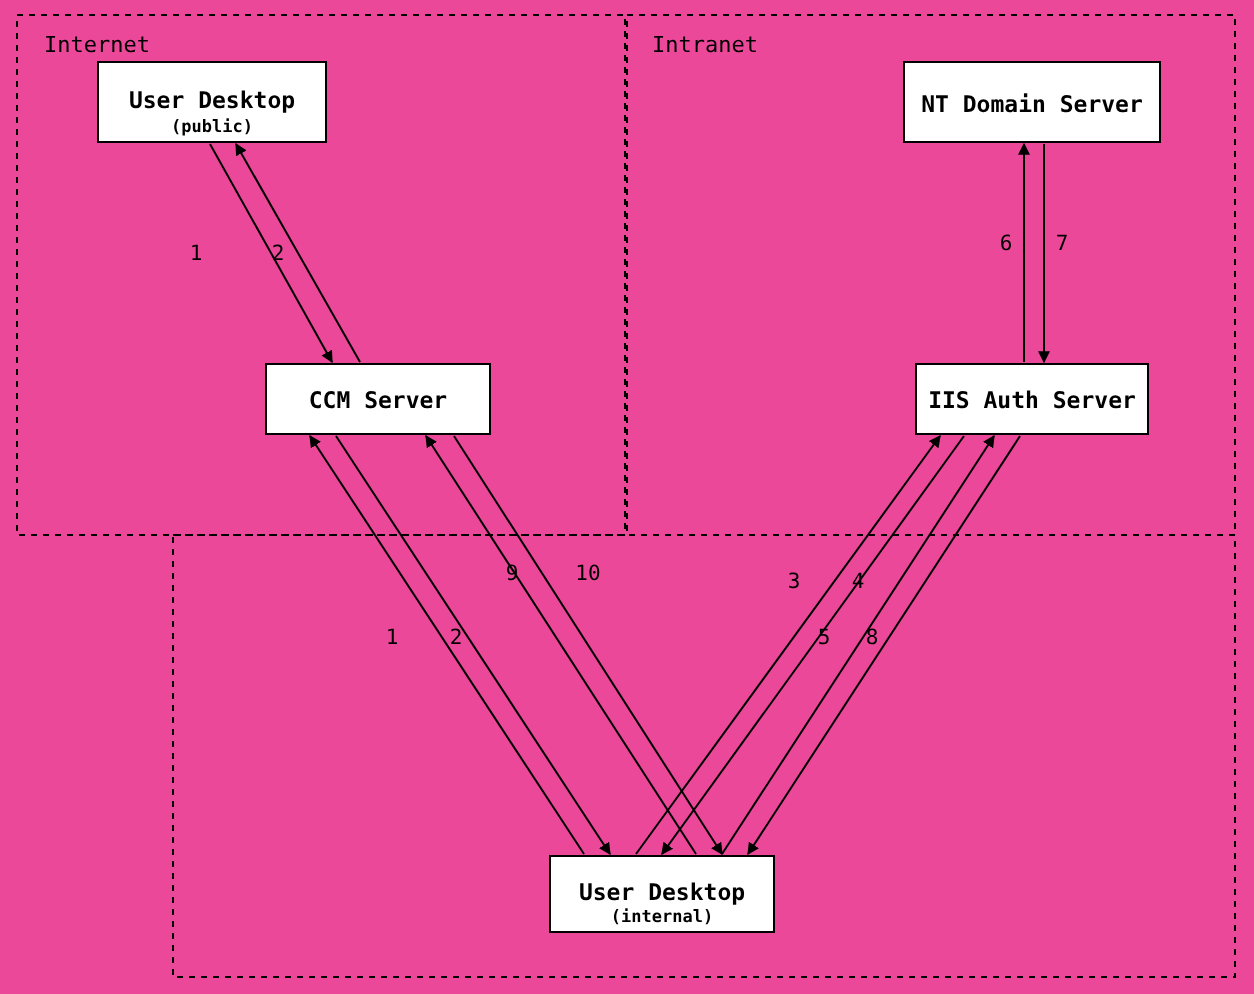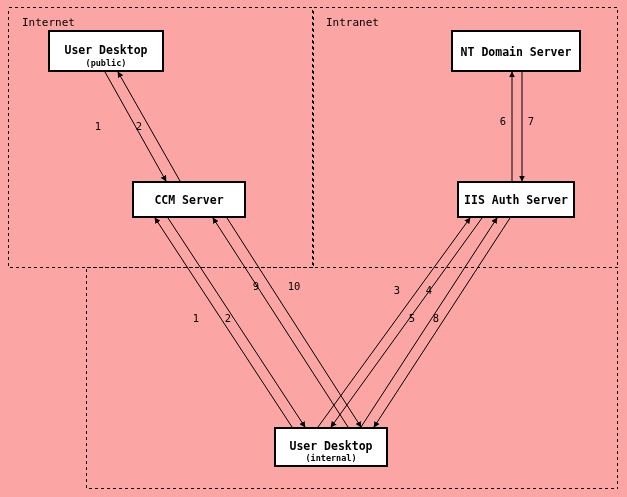--- a/index.html
+++ b/index.html
@@ -4,21 +4,21 @@
 <style>
   html, body {
     margin: 0;
     padding: 0;
     background: #ffffff;
   }
   #canvas {
     position: relative;
     width: 627px;
     height: 497px;
-    background: #fca5a5;
+    background: #ec4899;
     overflow: hidden;
     font-family: "DejaVu Sans Mono", "Liberation Mono", monospace;
   }
   #diagram-svg {
     position: absolute;
     left: 0;
     top: 0;
     width: 627px;
     height: 497px;
   }

